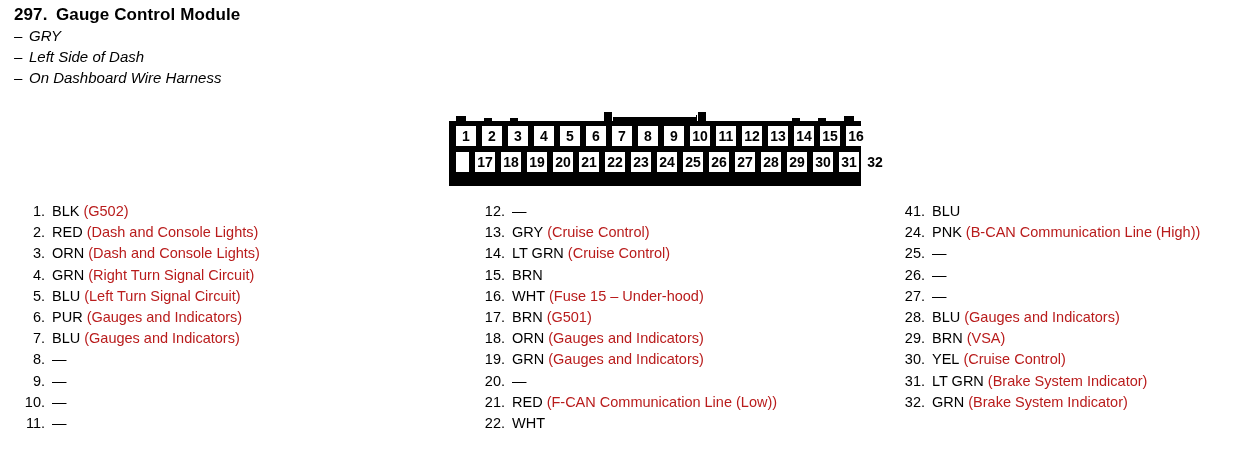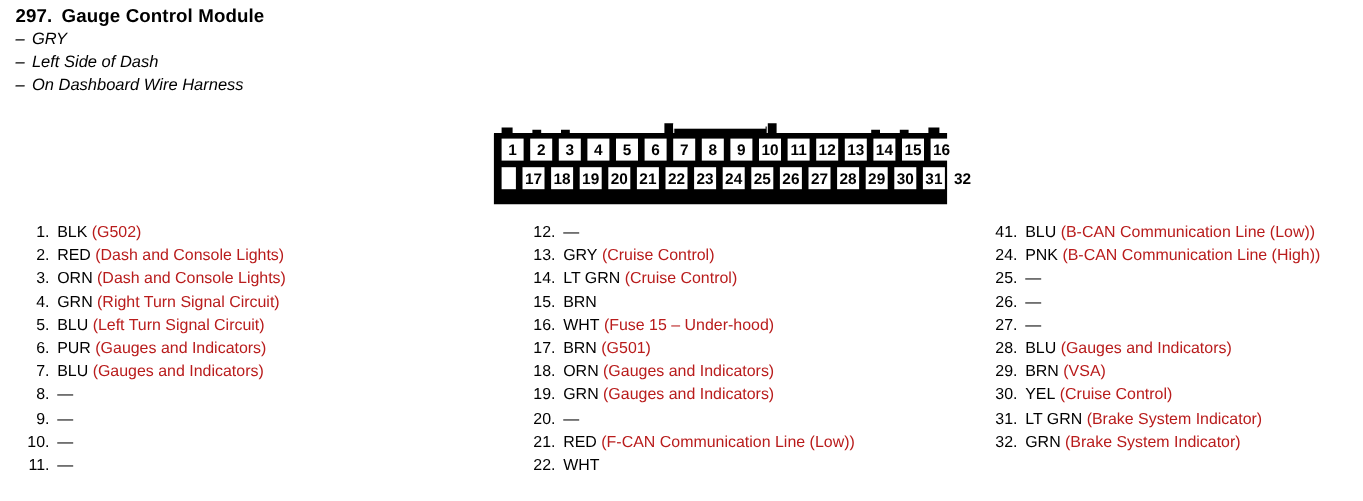--- a/index.html
+++ b/index.html
@@ -302,21 +302,20 @@
     </div>
     <div class="pin-row">
       <span class="pin-num">22.</span>
       <span class="pin-color">WHT</span>
     </div>
   </div>
 <div class="pin-column" id="pin-column-3">
     <div class="pin-row">
       <span class="pin-num">41.</span>
       <span class="pin-color">BLU</span>
-      <span class="pin-desc">(B-CAN Communication Line (Low))</span>
     </div>
     <div class="pin-row">
       <span class="pin-num">24.</span>
       <span class="pin-color">PNK</span>
       <span class="pin-desc">(B-CAN Communication Line (High))</span>
     </div>
     <div class="pin-row">
       <span class="pin-num">25.</span>
       <span class="pin-desc empty-mark">—</span>
     </div>

